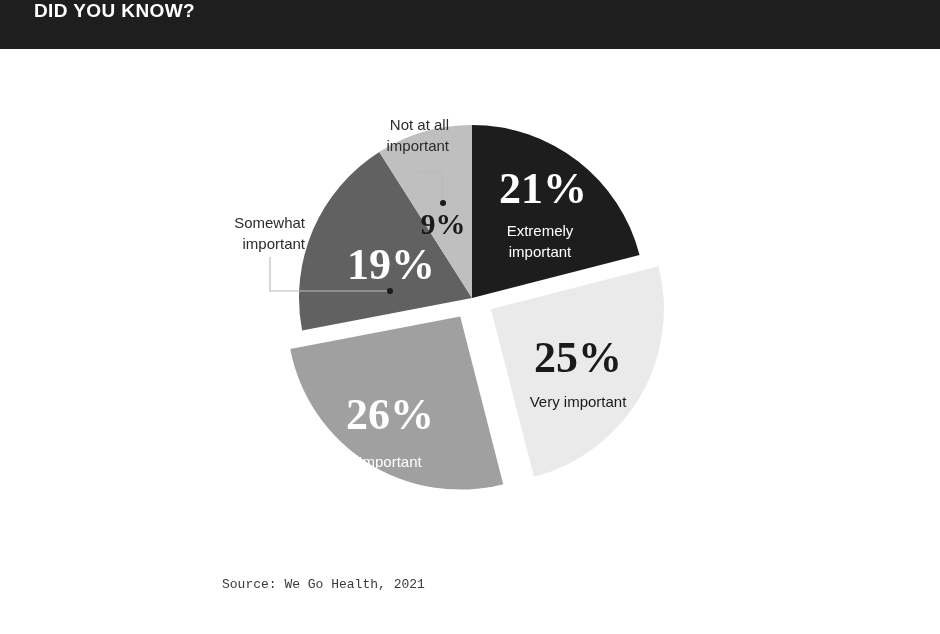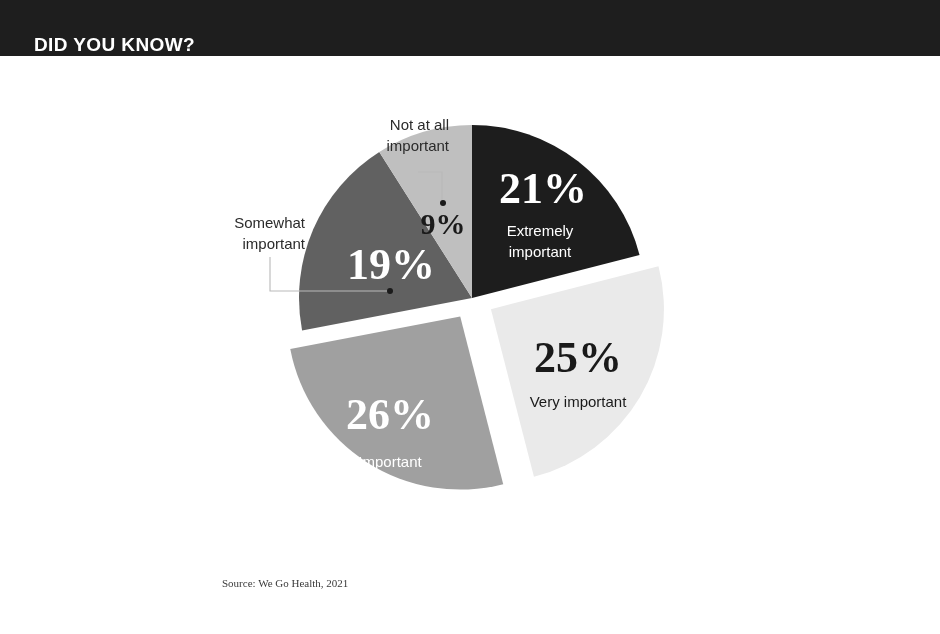--- a/index.html
+++ b/index.html
@@ -21,24 +21,24 @@
     background: #ffffff;
     box-sizing: border-box;
   }
 
   
   #header-bar {
     position: absolute;
     left: 0;
     top: 0;
     width: 940px;
-    height: 56px;
+    height: 49px;
     background: #1e1e1e;
     display: flex;
-    align-items: flex-end;
+    align-items: flex-start;
   }
   #header-title {
     color: #ffffff;
     font-family: "Liberation Sans", sans-serif;
     font-size: 19px;
     font-weight: bold;
     letter-spacing: 0.4px;
     padding-left: 34px;
     margin: 0;
   }
@@ -86,22 +86,22 @@
   }
   .leader-dot {
     fill: #1a1a1a;
   }
 
   
   #source-note {
     position: absolute;
     left: 222px;
     top: 577px;
-    font-family: Liberation Serif, serif;
-    font-size: 11px;
+    font-family: Liberation Mono, monospace;
+    font-size: 13px;
     color: #3a3a3a;
     margin: 0;
   }
 </style>
 </head>
 <body>
 
 <div id="infographic">
 
   <div id="header-bar">

